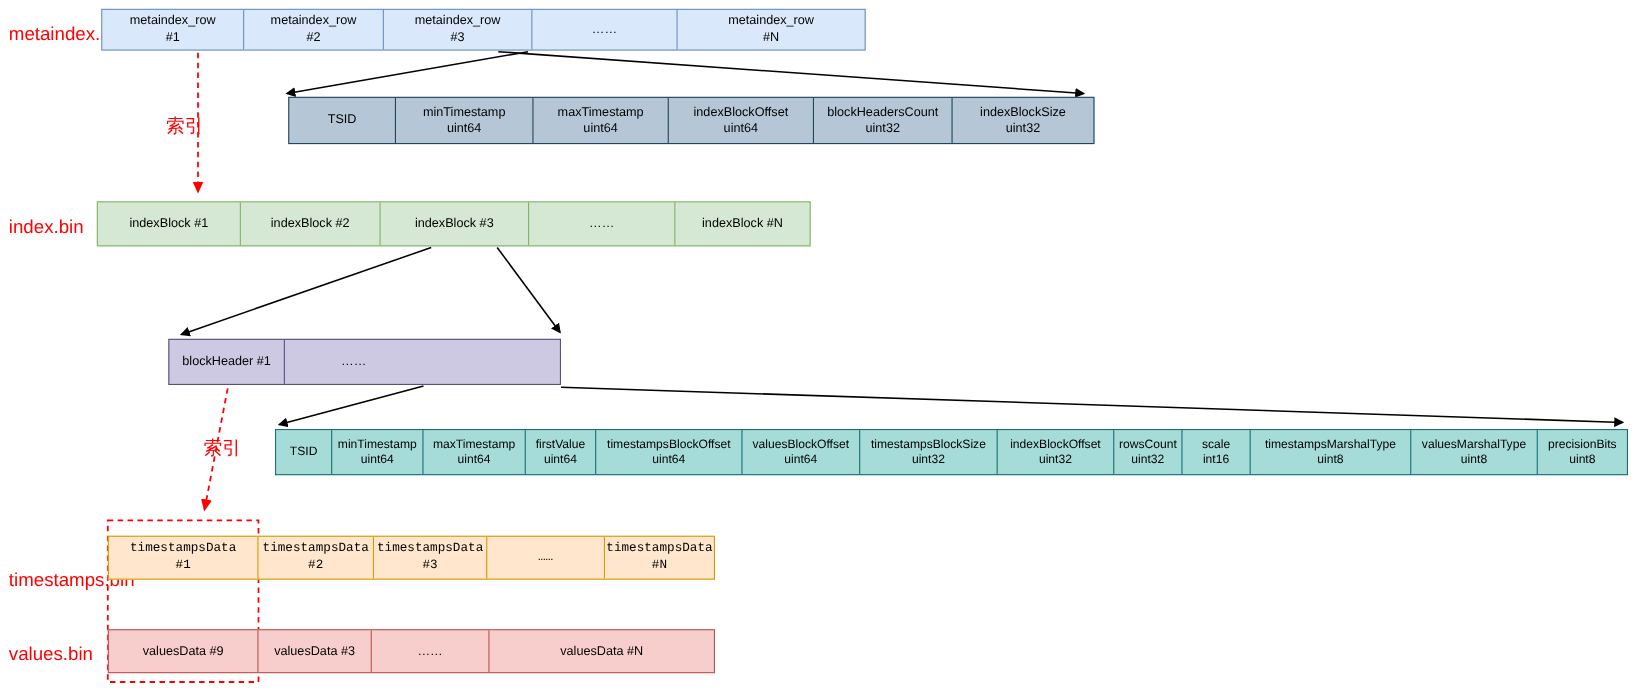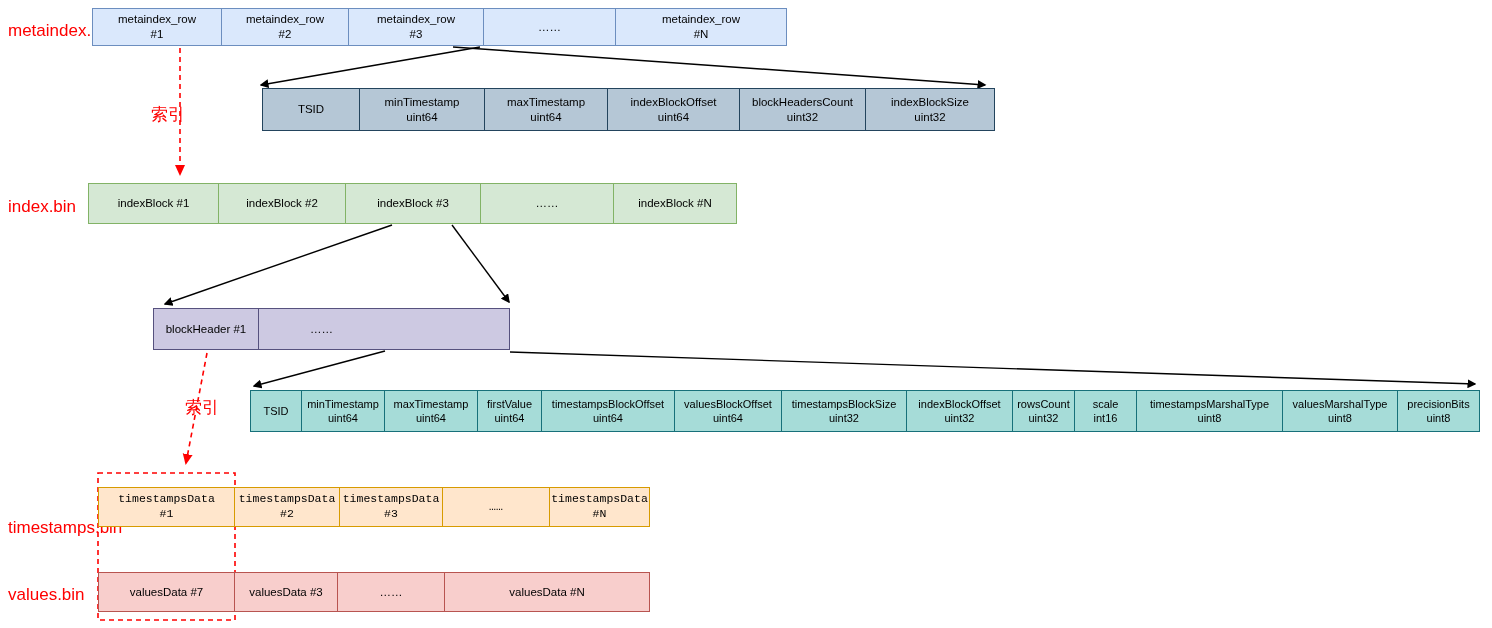--- a/index.html
+++ b/index.html
@@ -150,19 +150,19 @@
     <div class="cell" style="width:105px;">timestampsData
 #2</div>
     <div class="cell" style="width:103px;">timestampsData
 #3</div>
     <div class="cell" style="width:107px;">……</div>
     <div class="cell" style="flex:1;">timestampsData
 #N</div>
   </div>
 
   <div class="row row-pink" style="left:98px;top:572px;width:552px;height:40px;">
-    <div class="cell" style="width:136px;">valuesData #7</div>
+    <div class="cell" style="width:136px;">valuesData #9</div>
     <div class="cell" style="width:103px;">valuesData #3</div>
     <div class="cell" style="width:107px;">……</div>
     <div class="cell" style="flex:1;">valuesData #N</div>
   </div>
 
 </div>
 
 </body></html>

